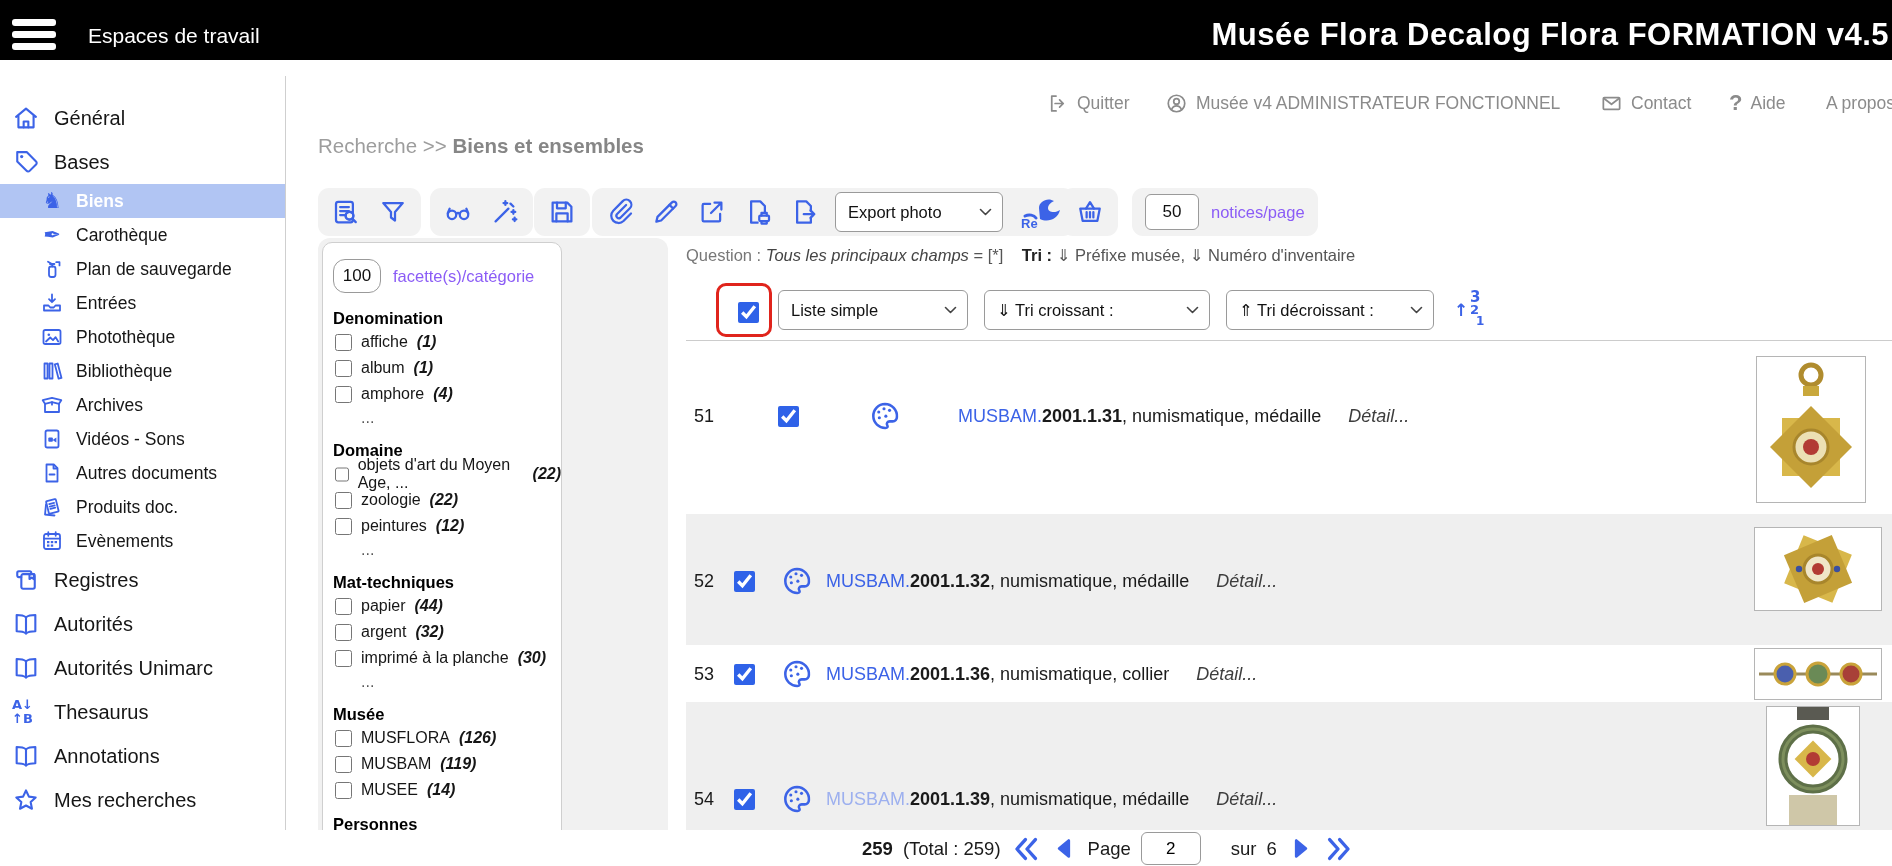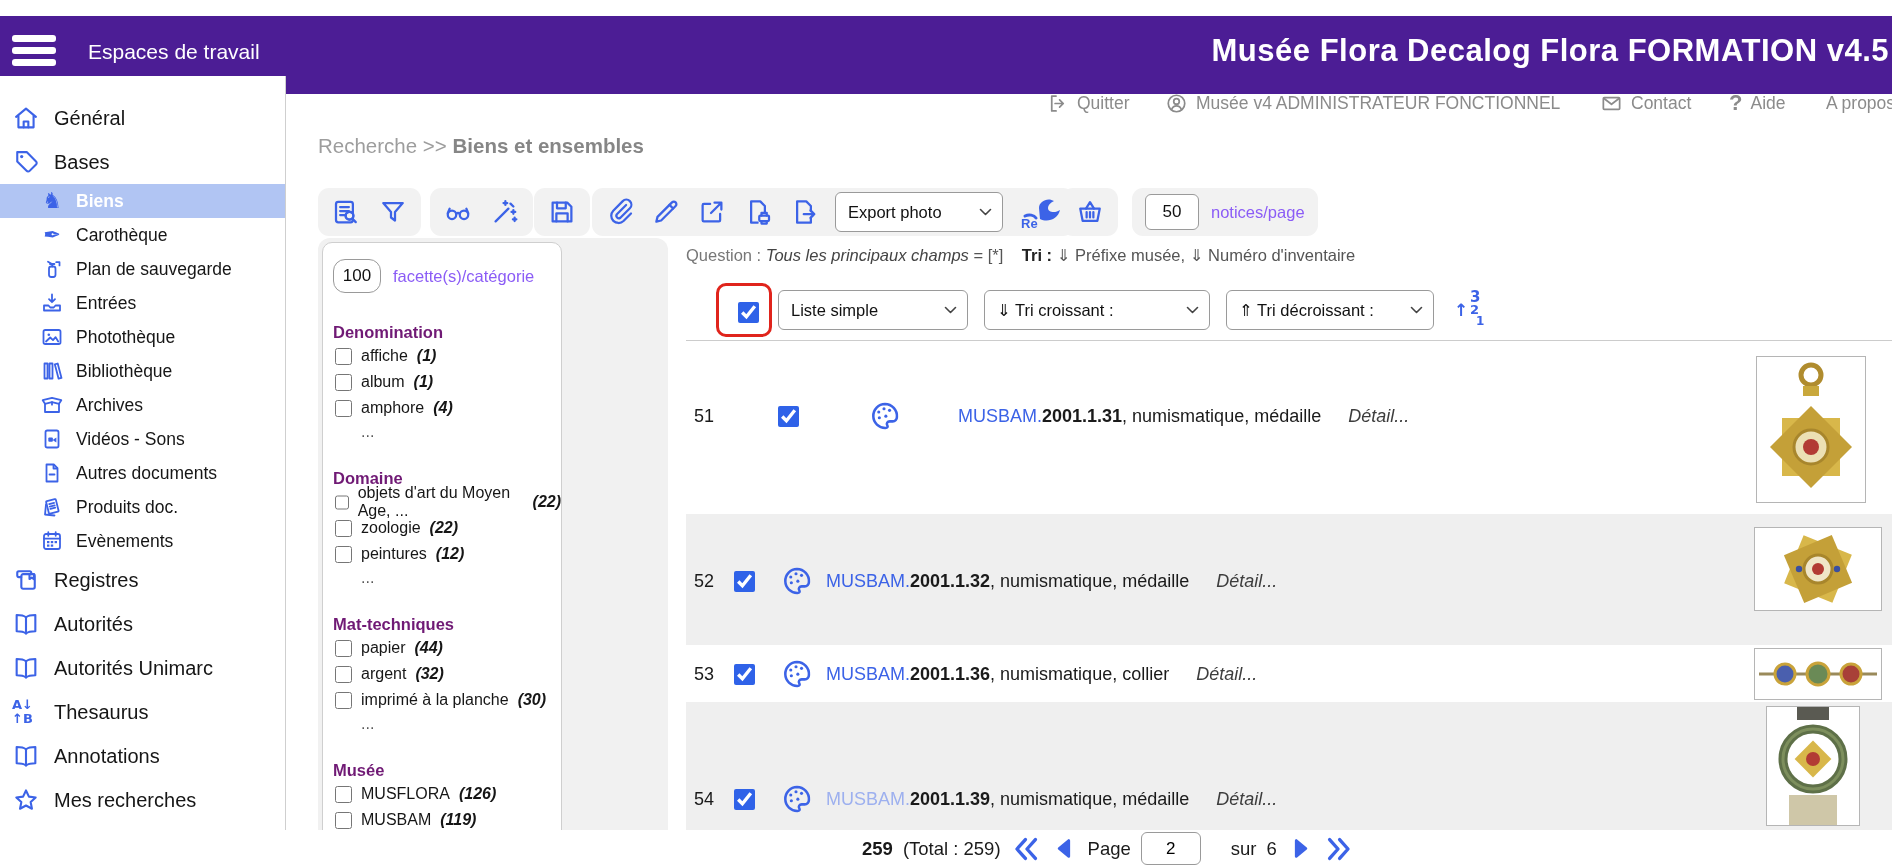--- a/index.html
+++ b/index.html
@@ -2,21 +2,21 @@
 <html><head>
 <meta charset="utf-8">
 <style>
   html,body{margin:0;padding:0;background:#fff;font-family:"Liberation Sans",sans-serif;}
   #app{position:relative;width:1892px;height:866px;overflow:hidden;background:#fff;}
   .abs{position:absolute;}
   svg.ic{display:block;}
   use{fill:none;stroke:currentColor;stroke-width:1.8;stroke-linecap:round;stroke-linejoin:round;}
 
   
-  #topbar{position:absolute;left:0;top:16px;width:1892px;height:78px;background:#4c1d95;}
+  #topbar{position:absolute;left:0;top:0;width:1892px;height:60px;background:#000000;}
   #hamburger{position:absolute;left:12px;top:19px;width:44px;height:38px;cursor:pointer;}
   #hamburger div{height:7px;background:#fff;border-radius:3px;margin-bottom:5px;}
   #workspace-label{position:absolute;left:88px;top:24px;color:#fff;font-size:21px;}
   #app-title{position:absolute;right:3px;top:17px;color:#fff;font-size:31px;font-weight:bold;letter-spacing:.5px;white-space:nowrap;}
 
   
   #sidebar{position:absolute;left:0;top:76px;width:286px;height:790px;background:#fff;border-right:1px solid #cfcfcf;padding-top:20px;box-sizing:border-box;}
   .snav{display:flex;align-items:center;height:44px;color:#161616;font-size:20px;cursor:pointer;}
   .snav .sic{width:28px;height:28px;margin:0 14px 0 12px;color:#3c63e7;flex:0 0 auto;}
   .ssub{display:flex;align-items:center;height:34px;font-size:17.5px;color:#161616;cursor:pointer;}
@@ -39,21 +39,21 @@
   .tbtn{width:30px;height:30px;color:#3c63e7;cursor:pointer;flex:0 0 auto;}
   .selectbox{display:flex;align-items:center;justify-content:space-between;background:#fff;border:1px solid #9a9a9a;border-radius:6px;height:40px;padding:0 10px 0 12px;font-size:16.5px;color:#111;cursor:pointer;box-sizing:border-box;}
   .chev{width:13px;height:8px;margin-left:10px;flex:0 0 auto;}
   .numinput{background:#fff;border:1px solid #9a9a9a;border-radius:6px;height:36px;width:54px;font-size:17px;text-align:center;color:#111;font-family:"Liberation Sans",sans-serif;box-sizing:border-box;}
   .tlabel{font-size:16.5px;color:#8b5cf6;}
 
   
   #facet-shell{position:absolute;left:318px;top:238px;width:350px;height:628px;background:#f1f1f1;border-radius:12px;}
   #facet-card{position:absolute;left:4px;top:4px;width:240px;height:860px;background:#fff;border:1px solid #cfcfcf;border-radius:10px;padding:12px 0 0 10px;box-sizing:border-box;overflow:hidden;}
   .facet-count-row{display:flex;align-items:center;height:42px;gap:12px;}
-  .ftitle{height:22px;font-size:16.5px;font-weight:bold;color:#701a75;display:flex;align-items:center;margin-top:24px;}
+  .ftitle{height:22px;font-size:16.5px;font-weight:bold;color:#000000;display:flex;align-items:center;margin-top:10px;}
   .fitem{display:flex;align-items:center;height:26px;font-size:16px;color:#161616;gap:9px;cursor:pointer;}
   .fitem input{width:17px;height:17px;margin:0 0 0 2px;}
   .fitem i{font-weight:bold;font-style:italic;}
   .fmore{height:22px;font-size:16px;color:#555;padding-left:28px;display:flex;align-items:center;}
 
   
   #query-line{position:absolute;left:686px;top:246px;font-size:16.5px;color:#555;white-space:nowrap;}
   #query-line .qlab{color:#777;}
   #query-line .qfield{font-style:italic;color:#444;}
   #query-line .qtri{font-weight:bold;color:#222;margin-left:14px;}

